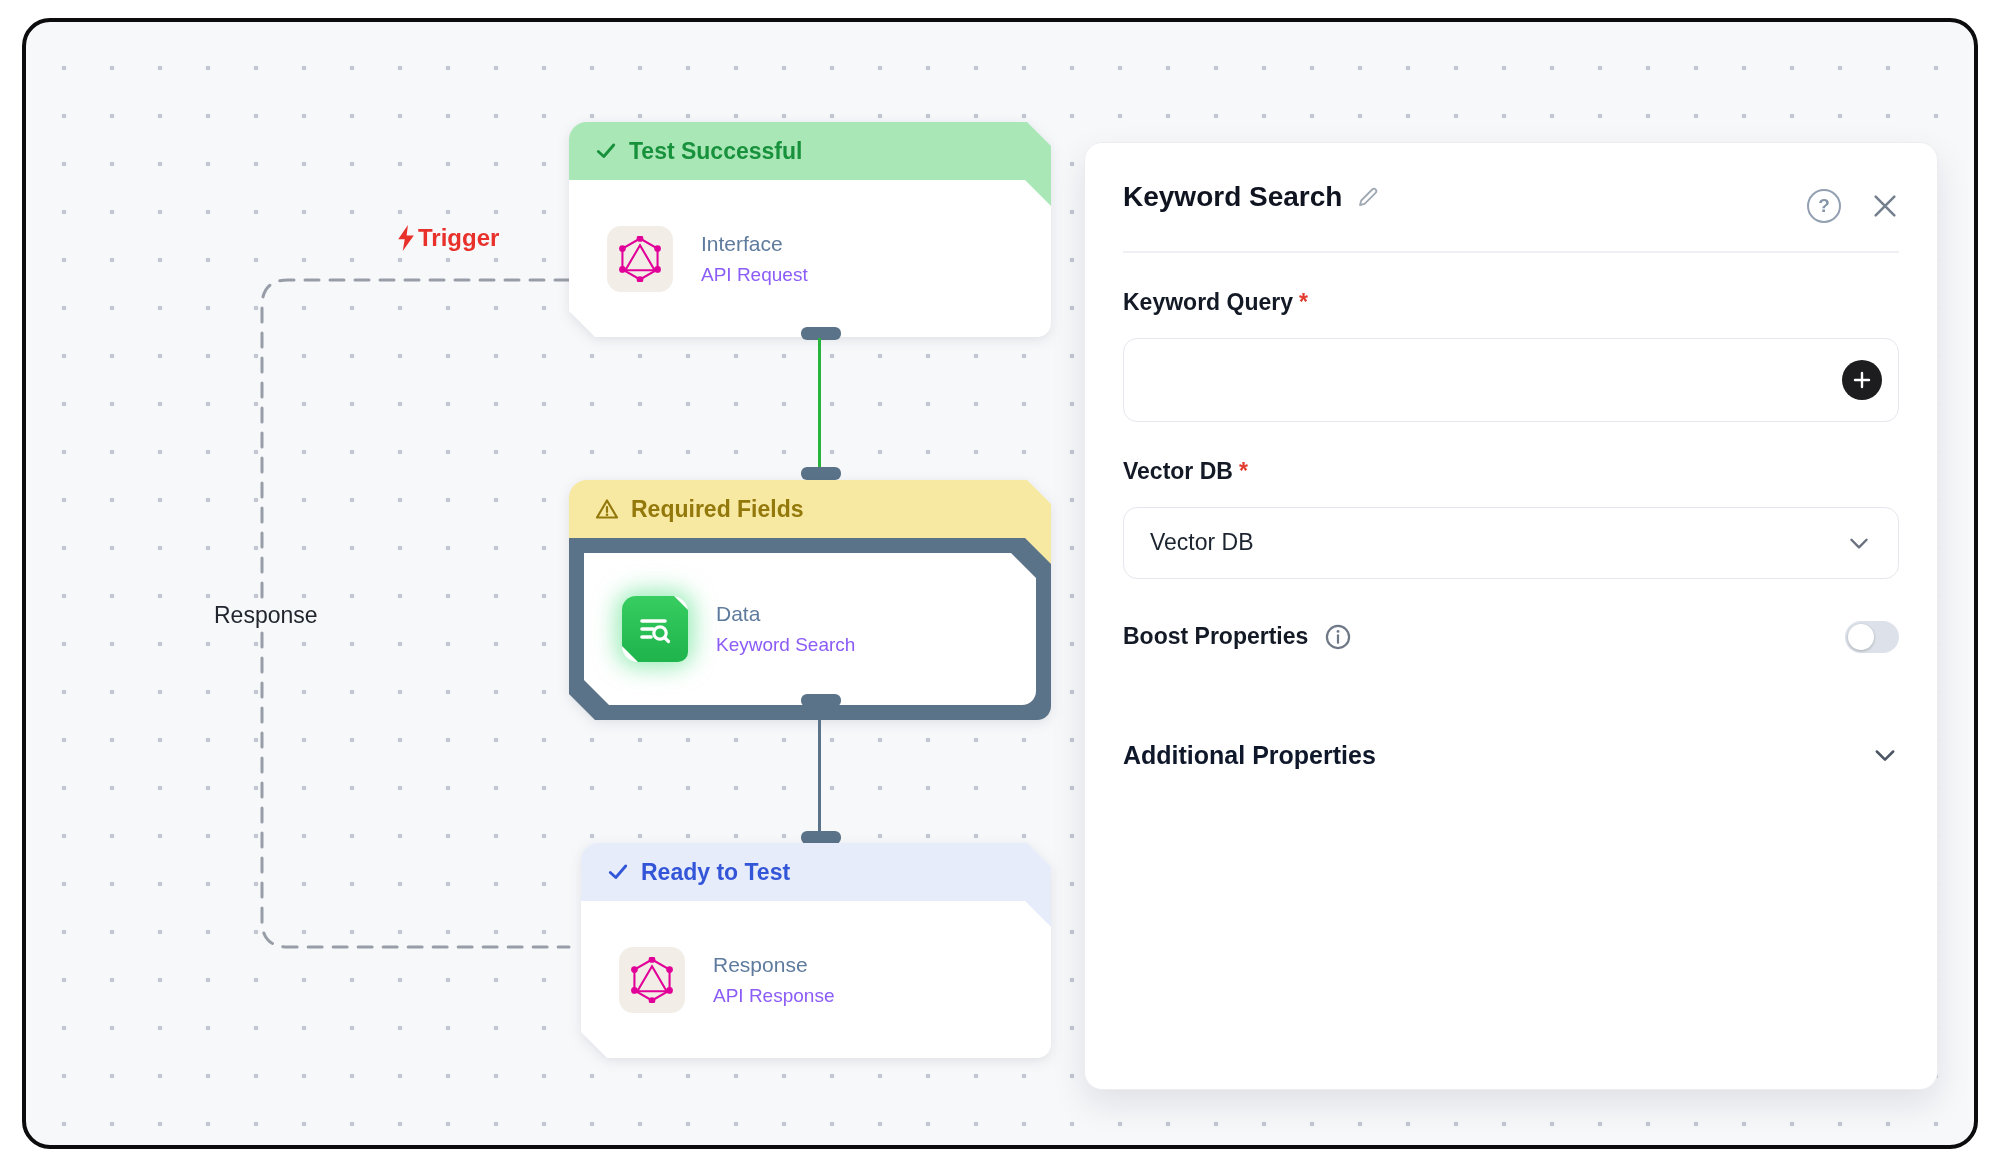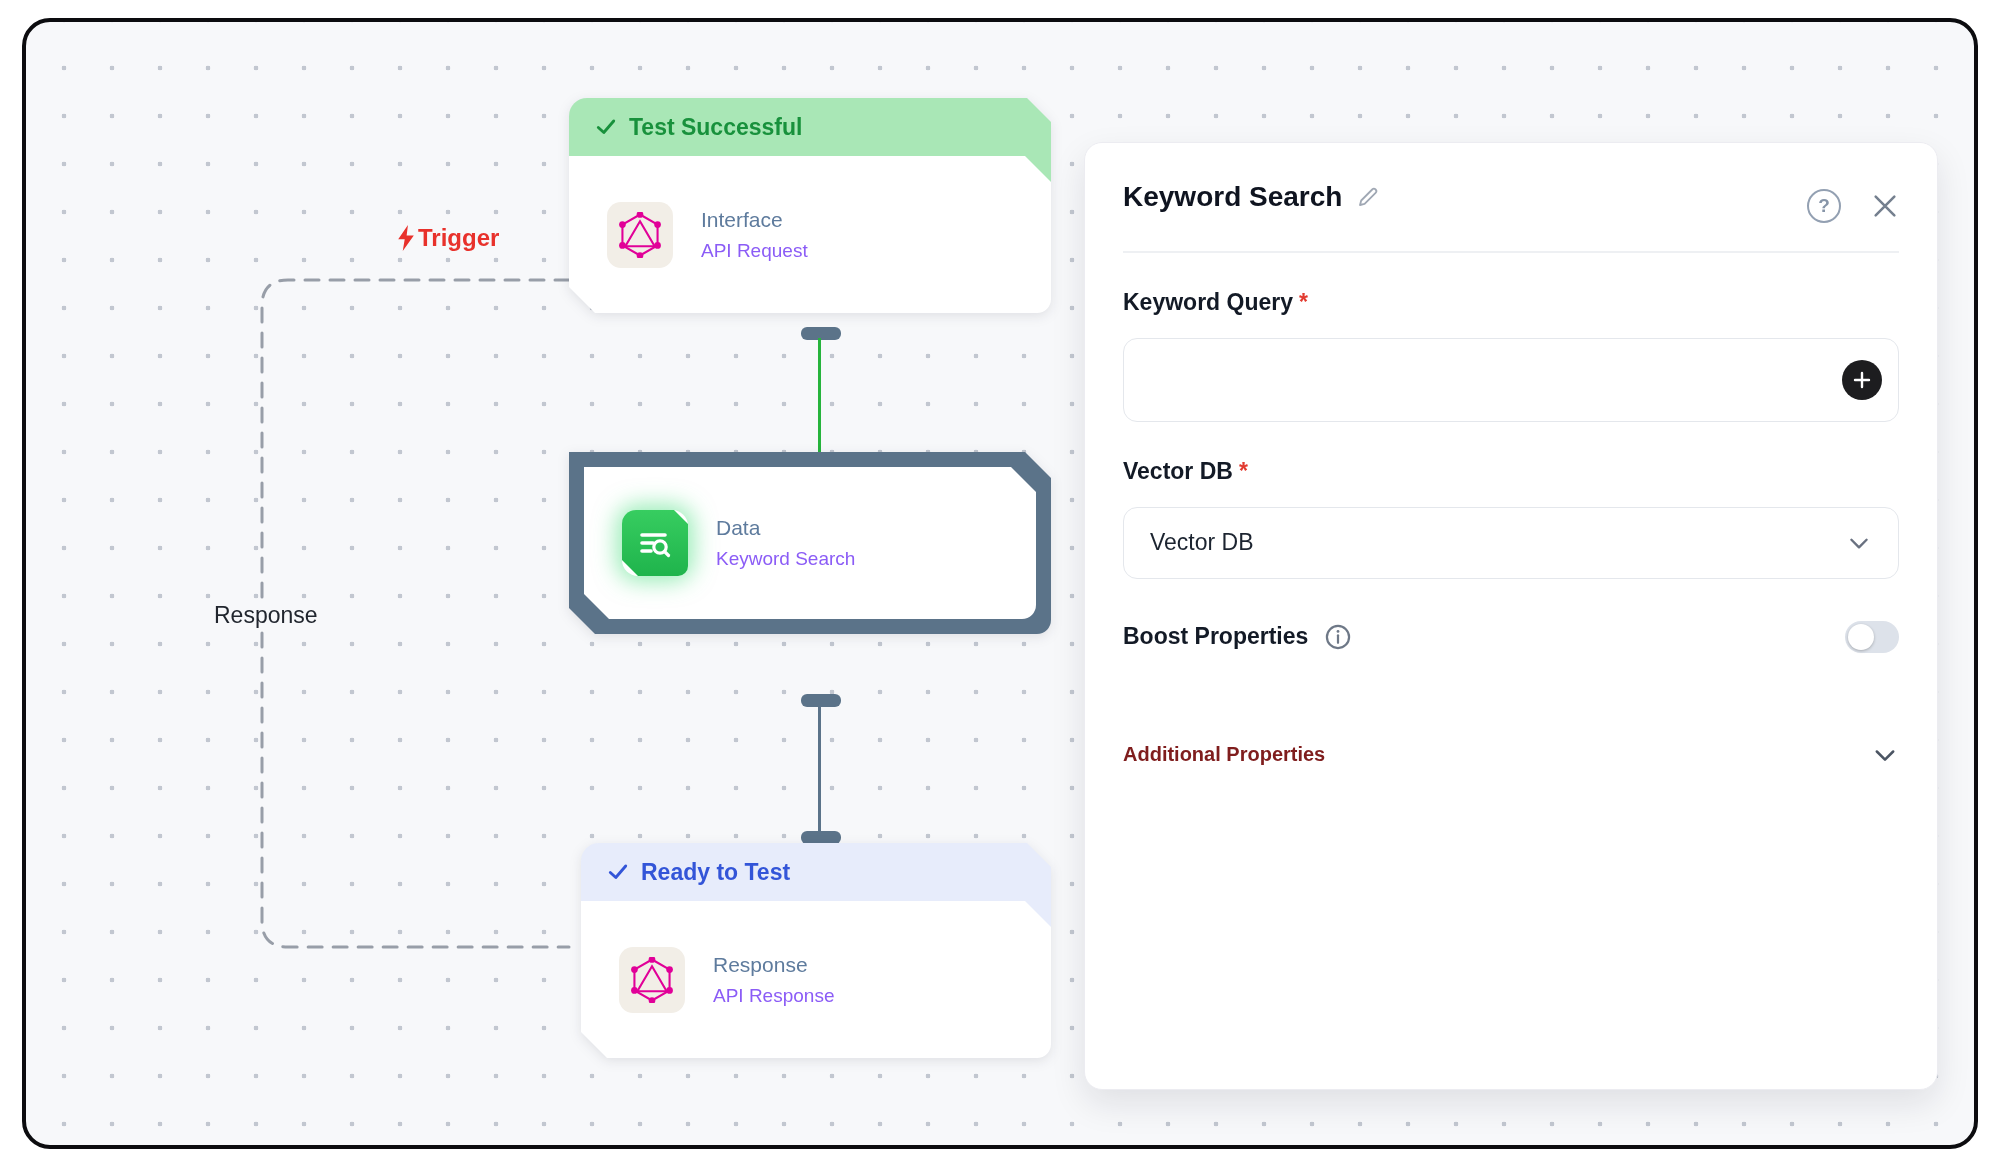--- a/index.html
+++ b/index.html
@@ -112,21 +112,21 @@
   }
   .select-value { font-size:23px; color:#1c2430; }
   .select .chev { margin-left:auto; }
 
   .boost-row { margin-top:42px; display:flex; align-items:center; gap:16px; }
   .toggle { margin-left:auto; width:54px; height:32px; border-radius:16px; background:#dde2ea; position:relative; cursor:pointer; }
   .toggle .knob { position:absolute; left:3px; top:3px; width:26px; height:26px; border-radius:50%; background:#ffffff;
                   box-shadow:0 1px 3px rgba(0,0,0,.25); }
 
   .additional-row { margin-top:88px; display:flex; align-items:center; }
-  .additional-title { font-size:20px; font-weight:700; color:#7f1d1d; }
+  .additional-title { font-size:25px; font-weight:700; color:#0f172a; }
   .additional-row .chev { margin-left:auto; }
 </style>
 </head>
 <body>
 
 <div class="page">
   <div class="frame">
 
     <svg class="dashed-svg">
       <path d="M 543 258 L 262 258 Q 236 258 236 284 L 236 899 Q 236 925 262 925 L 543 925" fill="none" stroke="#989ea8" stroke-width="3" stroke-dasharray="14 11" stroke-linecap="round"></path>
@@ -134,21 +134,21 @@
 
     <div class="trigger-label">
       <svg width="20" height="26" viewBox="0 0 14 20">
         <path d="M8.5 0 L1 11 H6 L4.5 20 L13 8 H7.5 Z" fill="#e8312b"></path>
       </svg>
       <span>Trigger</span>
     </div>
 
     <div class="response-label">Response</div>
 
-    <div class="node" style="top:76px;">
+    <div class="node" style="top:100px;">
       <div class="banner success">
         <div class="b-inner">
           <svg width="22" height="22" viewBox="0 0 20 20">
             <path d="M3 10.5 L8 15 L17 4.5" fill="none" stroke="#18913c" stroke-width="2.6" stroke-linecap="round" stroke-linejoin="round"></path>
           </svg>
           <span>Test Successful</span>
         </div>
       </div>
       <div class="card">
         <div class="icon-tile graphql">
@@ -172,20 +172,30 @@
           <div class="node-title">API Request</div>
         </div>
       </div>
     </div>
 
     <div class="port" style="top:305px;"></div>
     <div class="conn green" style="top:316px;height:130px;"></div>
     <div class="port" style="top:445px;"></div>
 
     <div class="node" style="top:458px;">
+      <div class="banner warning">
+        <div class="b-inner">
+          <svg width="24" height="22" viewBox="0 0 24 21">
+            <path d="M12 2 L22 19 H2 Z" fill="none" stroke="#93780b" stroke-width="2.2" stroke-linejoin="round"></path>
+            <line x1="12" y1="8.5" x2="12" y2="13.5" stroke="#93780b" stroke-width="2.2" stroke-linecap="round"></line>
+            <circle cx="12" cy="16.3" r="1.3" fill="#93780b"></circle>
+          </svg>
+          <span>Required Fields</span>
+        </div>
+      </div>
       <div class="card-outline">
         <div class="card">
           <div class="green-glow">
             <div class="icon-tile green">
               <svg width="40" height="40" viewBox="0 0 40 40">
                 <g stroke="#ffffff" stroke-width="3.6" stroke-linecap="round" fill="none">
                   <line x1="7" y1="12" x2="30" y2="12"></line>
                   <line x1="7" y1="20" x2="18" y2="20"></line>
                   <line x1="7" y1="28" x2="16" y2="28"></line>
                 </g>

